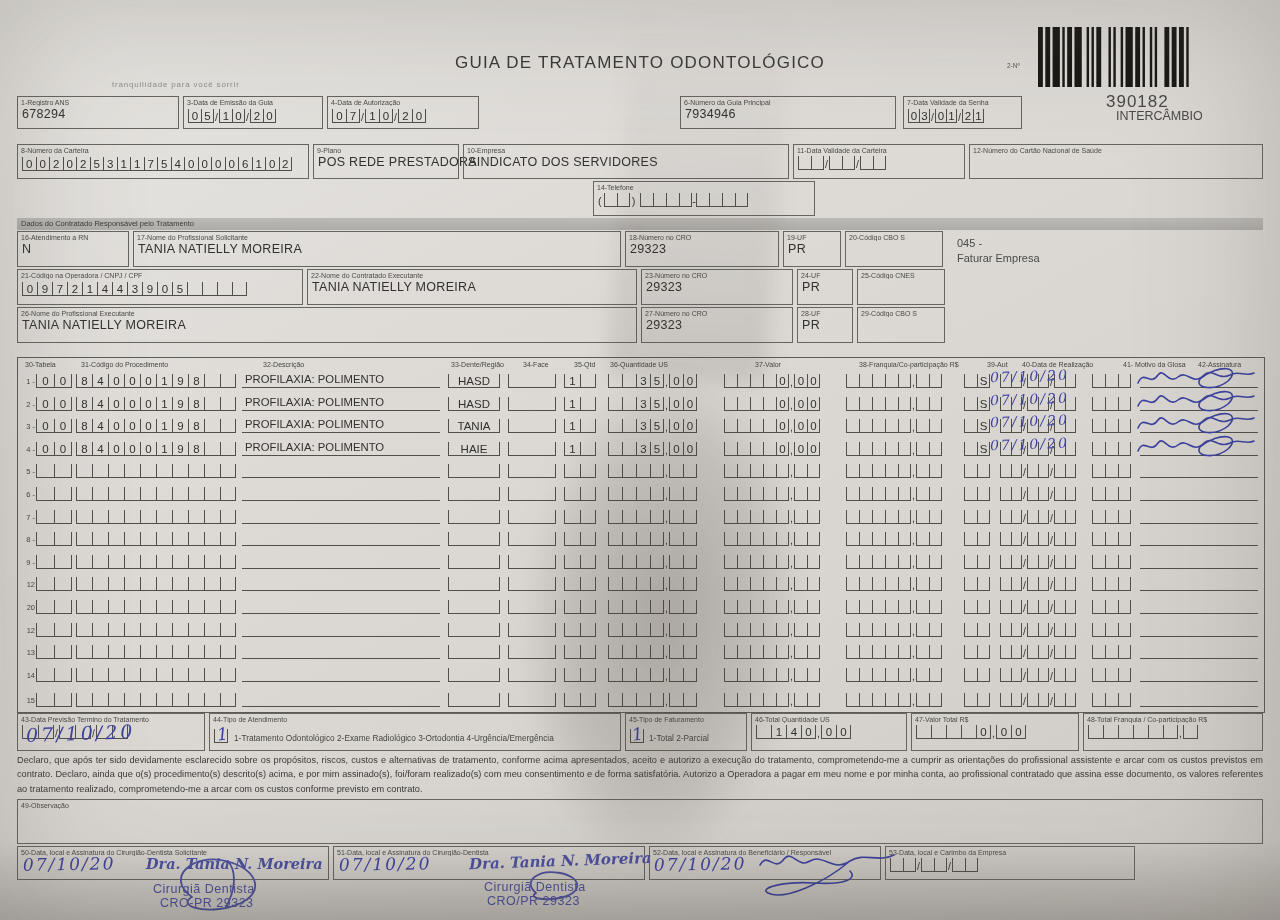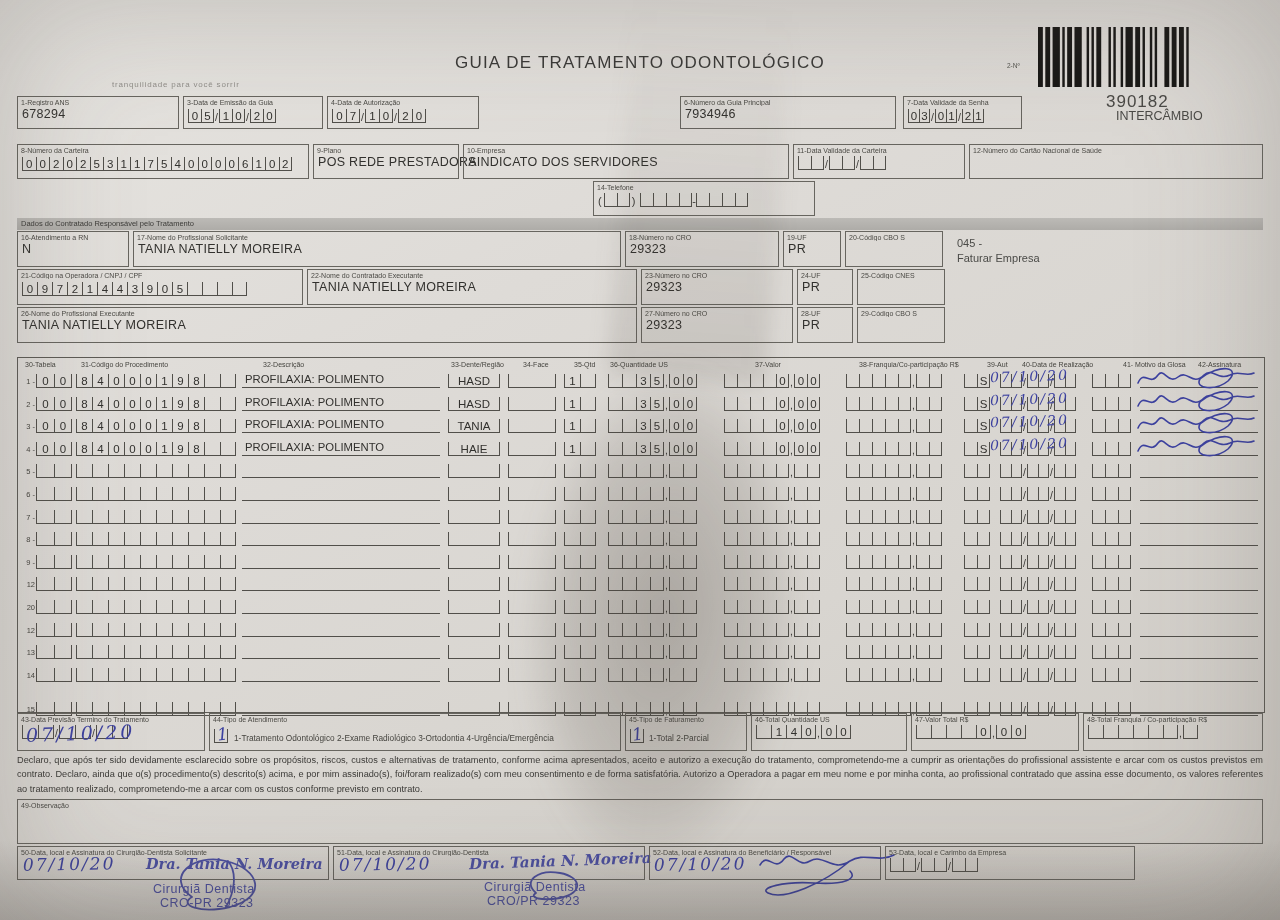--- a/index.html
+++ b/index.html
@@ -1923,21 +1923,21 @@
     <span class="comb" style="left:1074px">
             <span class="grp">
               <i style="width: 13px;"></i>
               <i style="width: 13px;"></i>
               <i style="width: 13px;"></i>
             </span>
           </span>
     <span class="sigline"></span>
 
   </div>
-        <div class="prow" style="top: 342px; text-decoration: underline;">
+        <div class="prow" style="top: 333px; text-decoration: underline;">
     <span class="rn">15</span>
     <span class="comb" style="left:18px">
             <span class="grp">
               <i style="width: 18px;"></i>
               <i style="width: 18px;"></i>
             </span>
           </span>
     <span class="comb" style="left:58px">
             <span class="grp">
               <i style="width: 16px;"></i>

